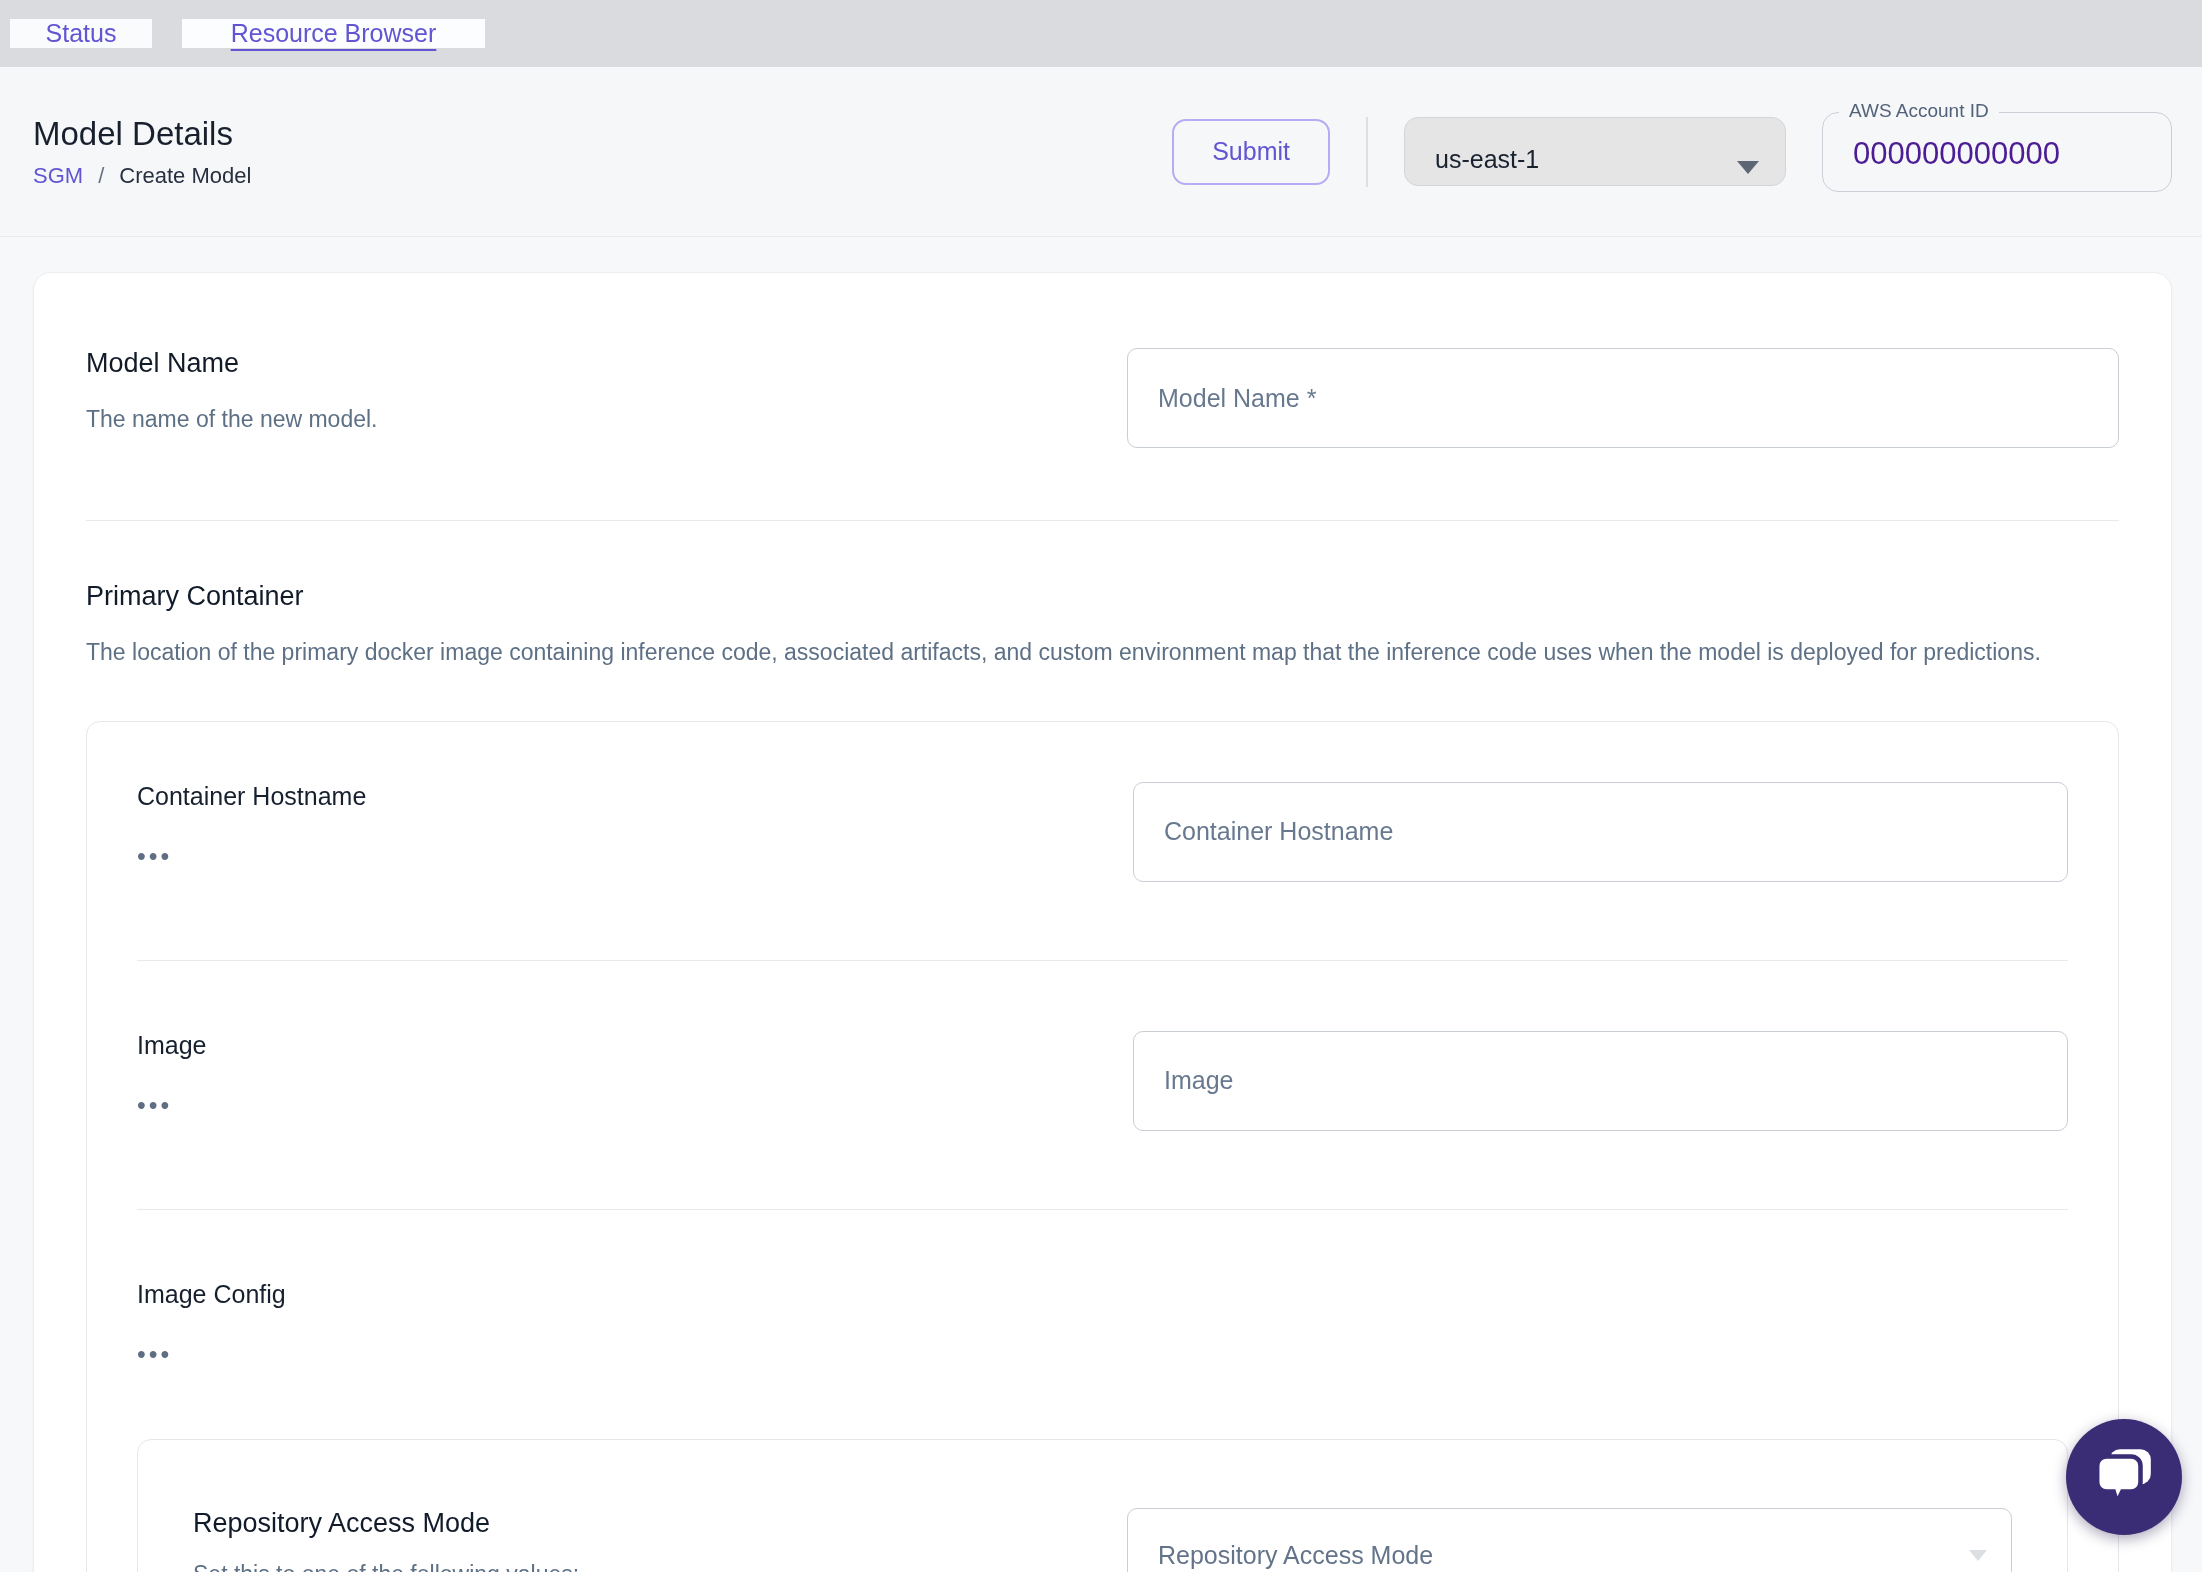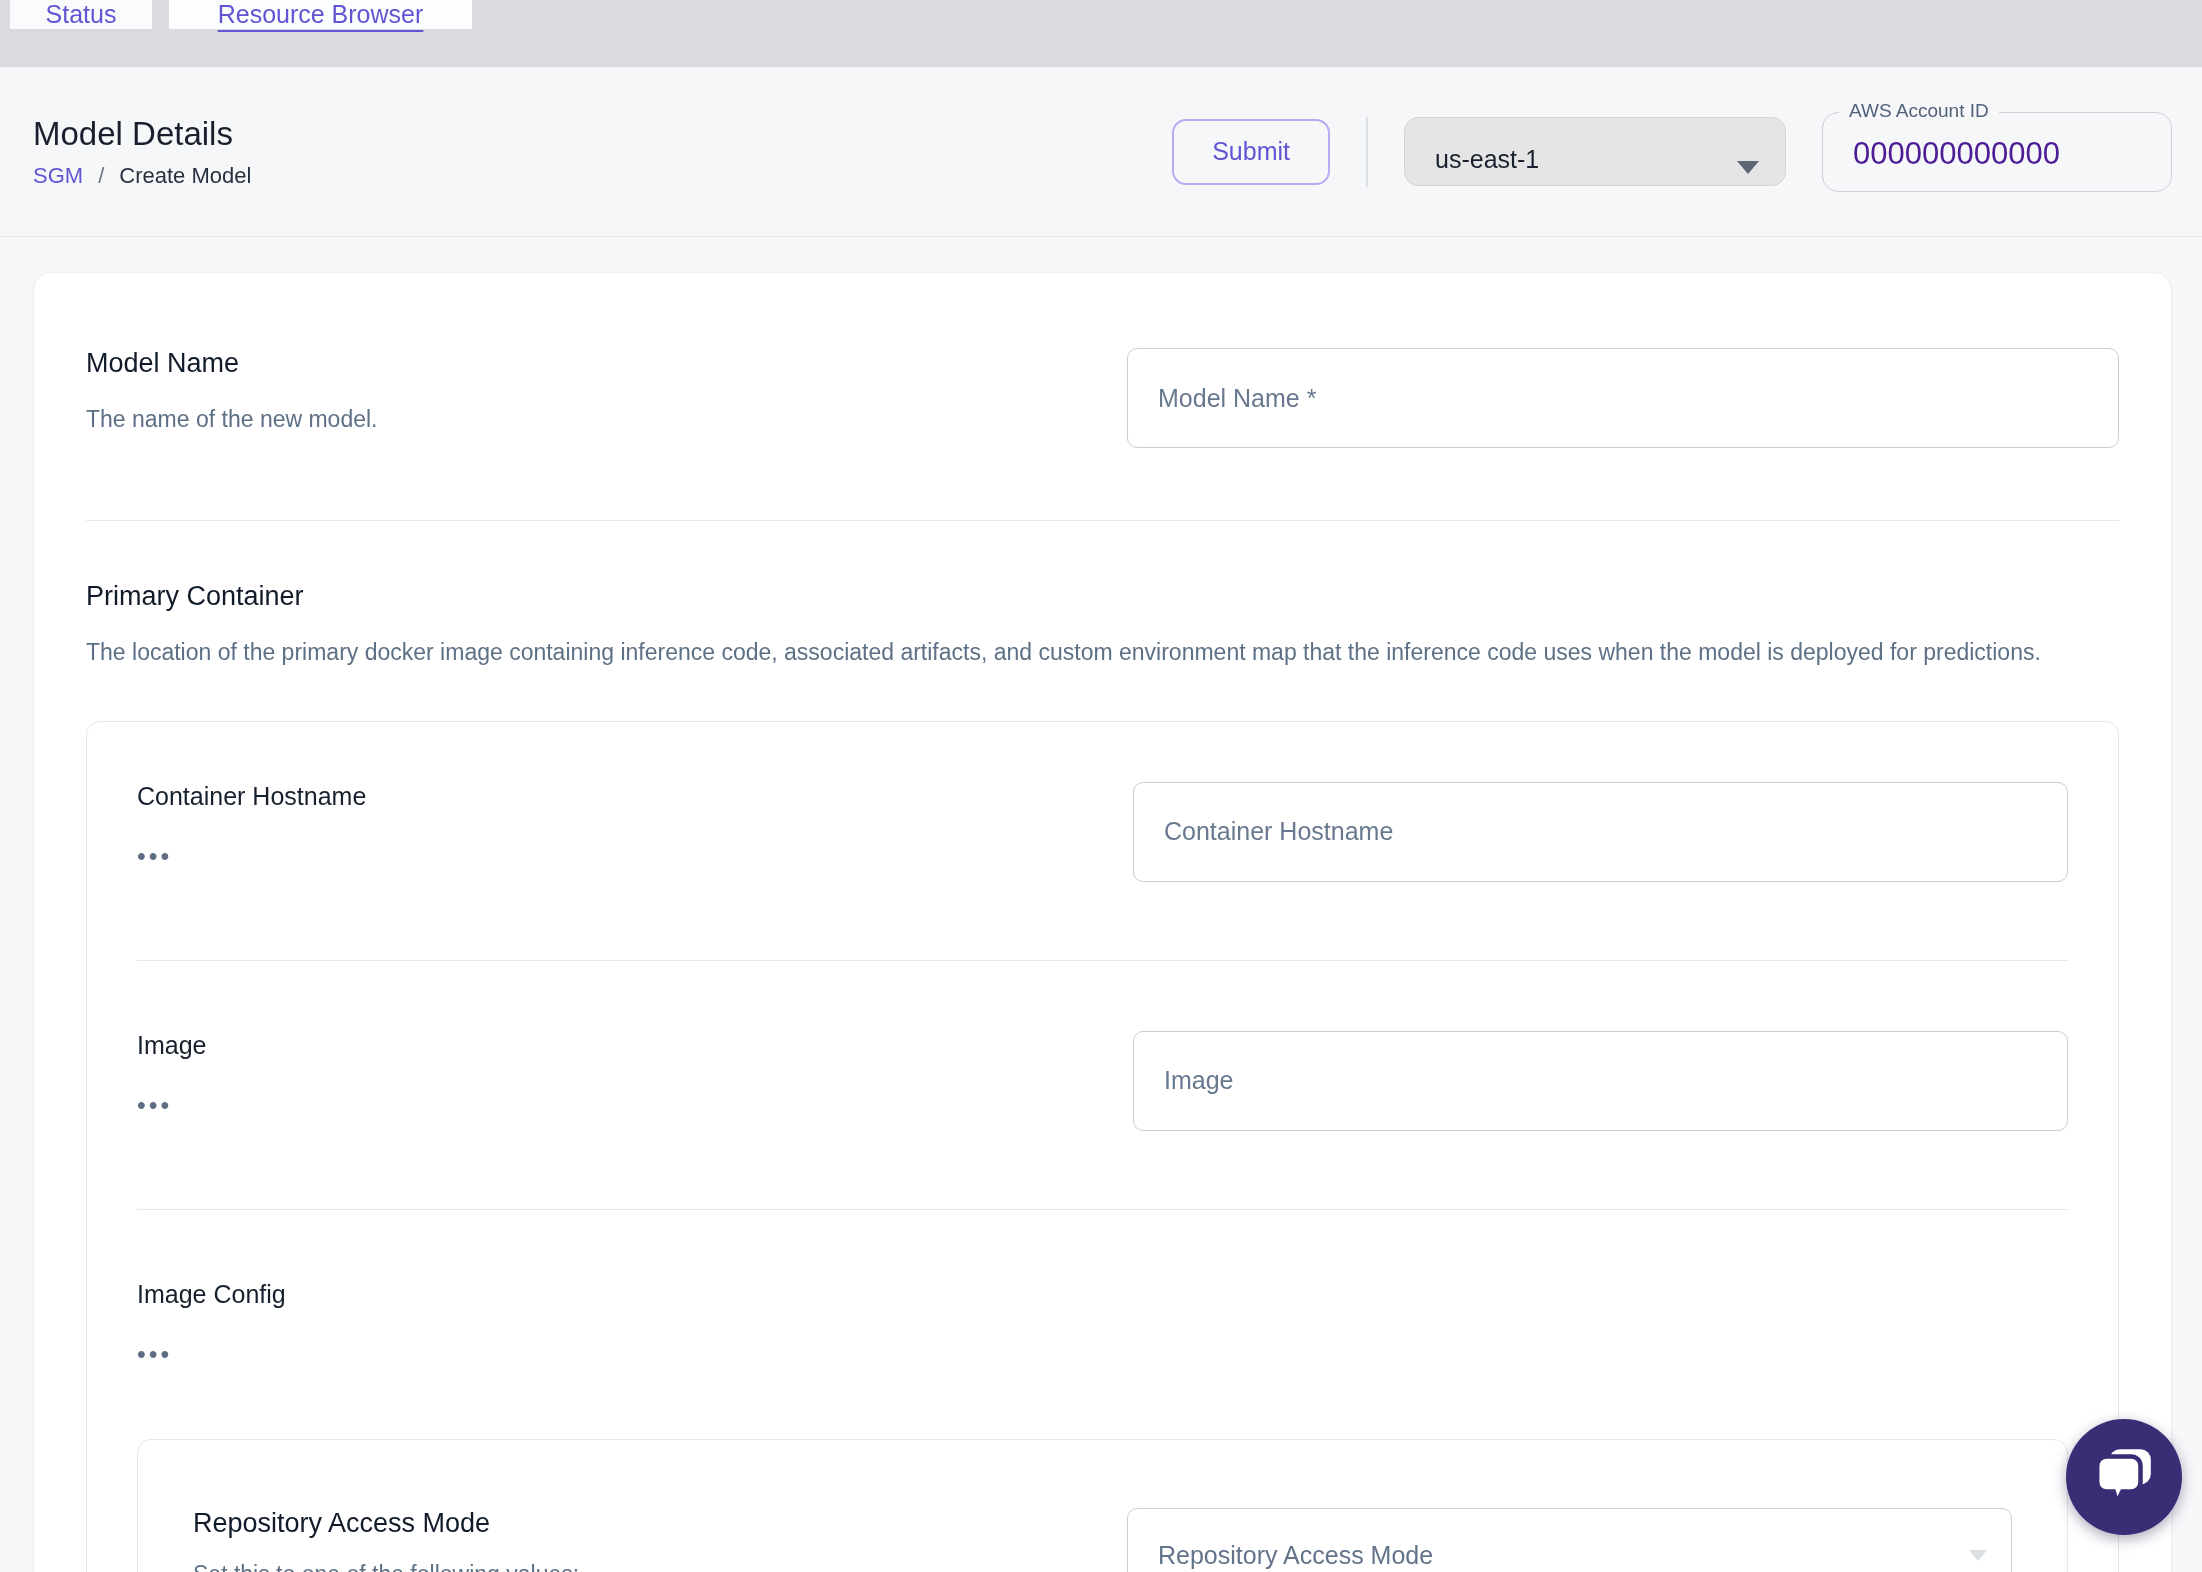--- a/index.html
+++ b/index.html
@@ -2,25 +2,25 @@
 <html><head>
 <meta charset="utf-8">
 <style>
   * { margin:0; padding:0; box-sizing:border-box; }
   html,body { background:#e9eaec; }
   .viewport {
     width:2202px; height:1572px; position:relative; overflow:hidden;
     background:#f7f8fa; font-family:"Liberation Sans","DejaVu Sans",sans-serif;
   }
   
-  .tabbar { height:67px; background:#d9dbde; display:flex; align-items:flex-start; }
+  .tabbar { height:67px; background:#d9dbde; display:flex; align-items:center; }
   .tab { display:flex; align-items:center; justify-content:center;
          color:#6254d2; font-size:25px; cursor:pointer; }
   .tab-status { margin-left:10px; width:142px; background:#fafbfc; }
-  .tab-rb { margin-left:17px; width:303px; background:#fcfdfe; }
+  .tab-rb { margin-left:30px; width:303px; background:#fcfdfe; }
   .tab-rb .tab-label { text-decoration:underline; text-decoration-thickness:2px; text-underline-offset:7px; }
   
   .header { height:170px; background:#f6f7f9; border-bottom:1px solid #e8eaed;
             display:flex; align-items:center; justify-content:space-between; padding:0 30px 0 33px; }
   .title { font-size:33px; font-weight:400; color:#18202e; margin-bottom:10px; }
   .breadcrumb { font-size:22px; color:#6b7280; display:flex; gap:15px; align-items:center; }
   .crumb-link { color:#6254d2; cursor:pointer; }
   .crumb-current { color:#27303f; }
   .header-right { display:flex; align-items:center; gap:36px; }
   .submit-btn { padding:0 38px; height:66px; border:2px solid #b7abf2; border-radius:14px;

